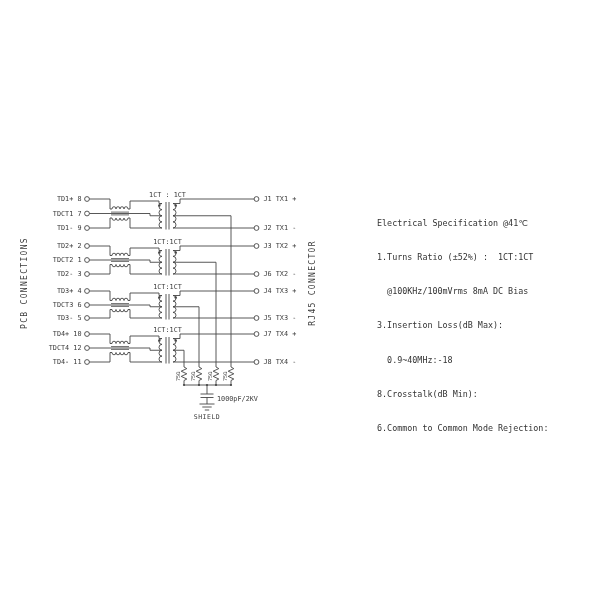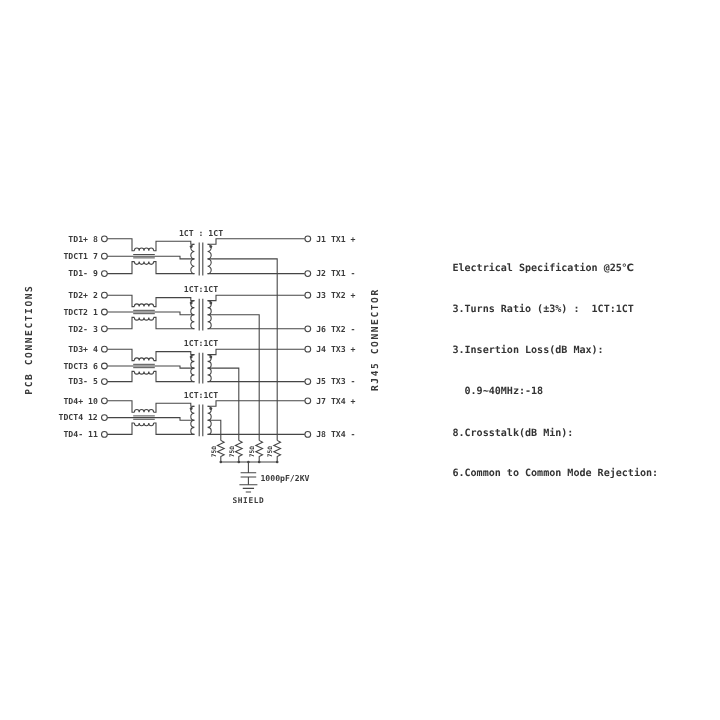--- a/index.html
+++ b/index.html
@@ -1,17 +1,17 @@
 <!DOCTYPE html>
 <html><head>
 <meta charset="utf-8">
 <style>
   html,body{margin:0;padding:0;background:#fff;}
   .stage{position:relative;width:600px;height:456px;background:#fff;overflow:hidden;
-         font-family:"DejaVu Sans Mono","DejaVu Sans",monospace;font-weight:bold;}
+         font-family:"DejaVu Sans Mono","DejaVu Sans",monospace;}
   svg{position:absolute;left:0;top:0;}
   svg text{font-family:"DejaVu Sans Mono","DejaVu Sans",monospace;fill:#3a3a3a;}
   .vlabel{position:absolute;width:110px;height:12px;text-align:center;
           transform:rotate(-90deg);font-size:8px;letter-spacing:1.3px;color:#3a3a3a;
           white-space:nowrap;}
   #vl-left{left:-29px;top:277px;}
   #vl-right{left:259px;top:277px;}
   .specs{position:absolute;left:377px;top:195px;font-size:8.4px;line-height:11.4px;
          color:#333;white-space:pre;}
 </style>
@@ -158,22 +158,23 @@
           <path d="M199.5 404 H214.5 M202.3 407 H211.7 M204.8 410 H209.2" fill="none" stroke="#454545" stroke-width="0.9"></path>
           <text x="207" y="419" font-size="6.5" text-anchor="middle" letter-spacing="0.5">SHIELD</text>
         </g>
       </g>
   </svg>
 
   <div class="vlabel" id="vl-left">PCB CONNECTIONS</div>
   <div class="vlabel" id="vl-right">RJ45 CONNECTOR</div>
 
   <div class="specs">
-    <div>Electrical Specification @25℃</div>
-    <div>3.Turns Ratio (±3%) :  1CT:1CT</div>
+    <div>Electrical Specification @41℃</div>
+    <div>1.Turns Ratio (±52%) :  1CT:1CT</div>
+    <div>  @100KHz/100mVrms 8mA DC Bias</div>
     <div>3.Insertion Loss(dB Max):</div>
     <div>  0.9~40MHz:-18</div>
     <div>8.Crosstalk(dB Min):</div>
     <div>6.Common to Common Mode Rejection:</div>
     
     
     
   </div>
 </div>
 

